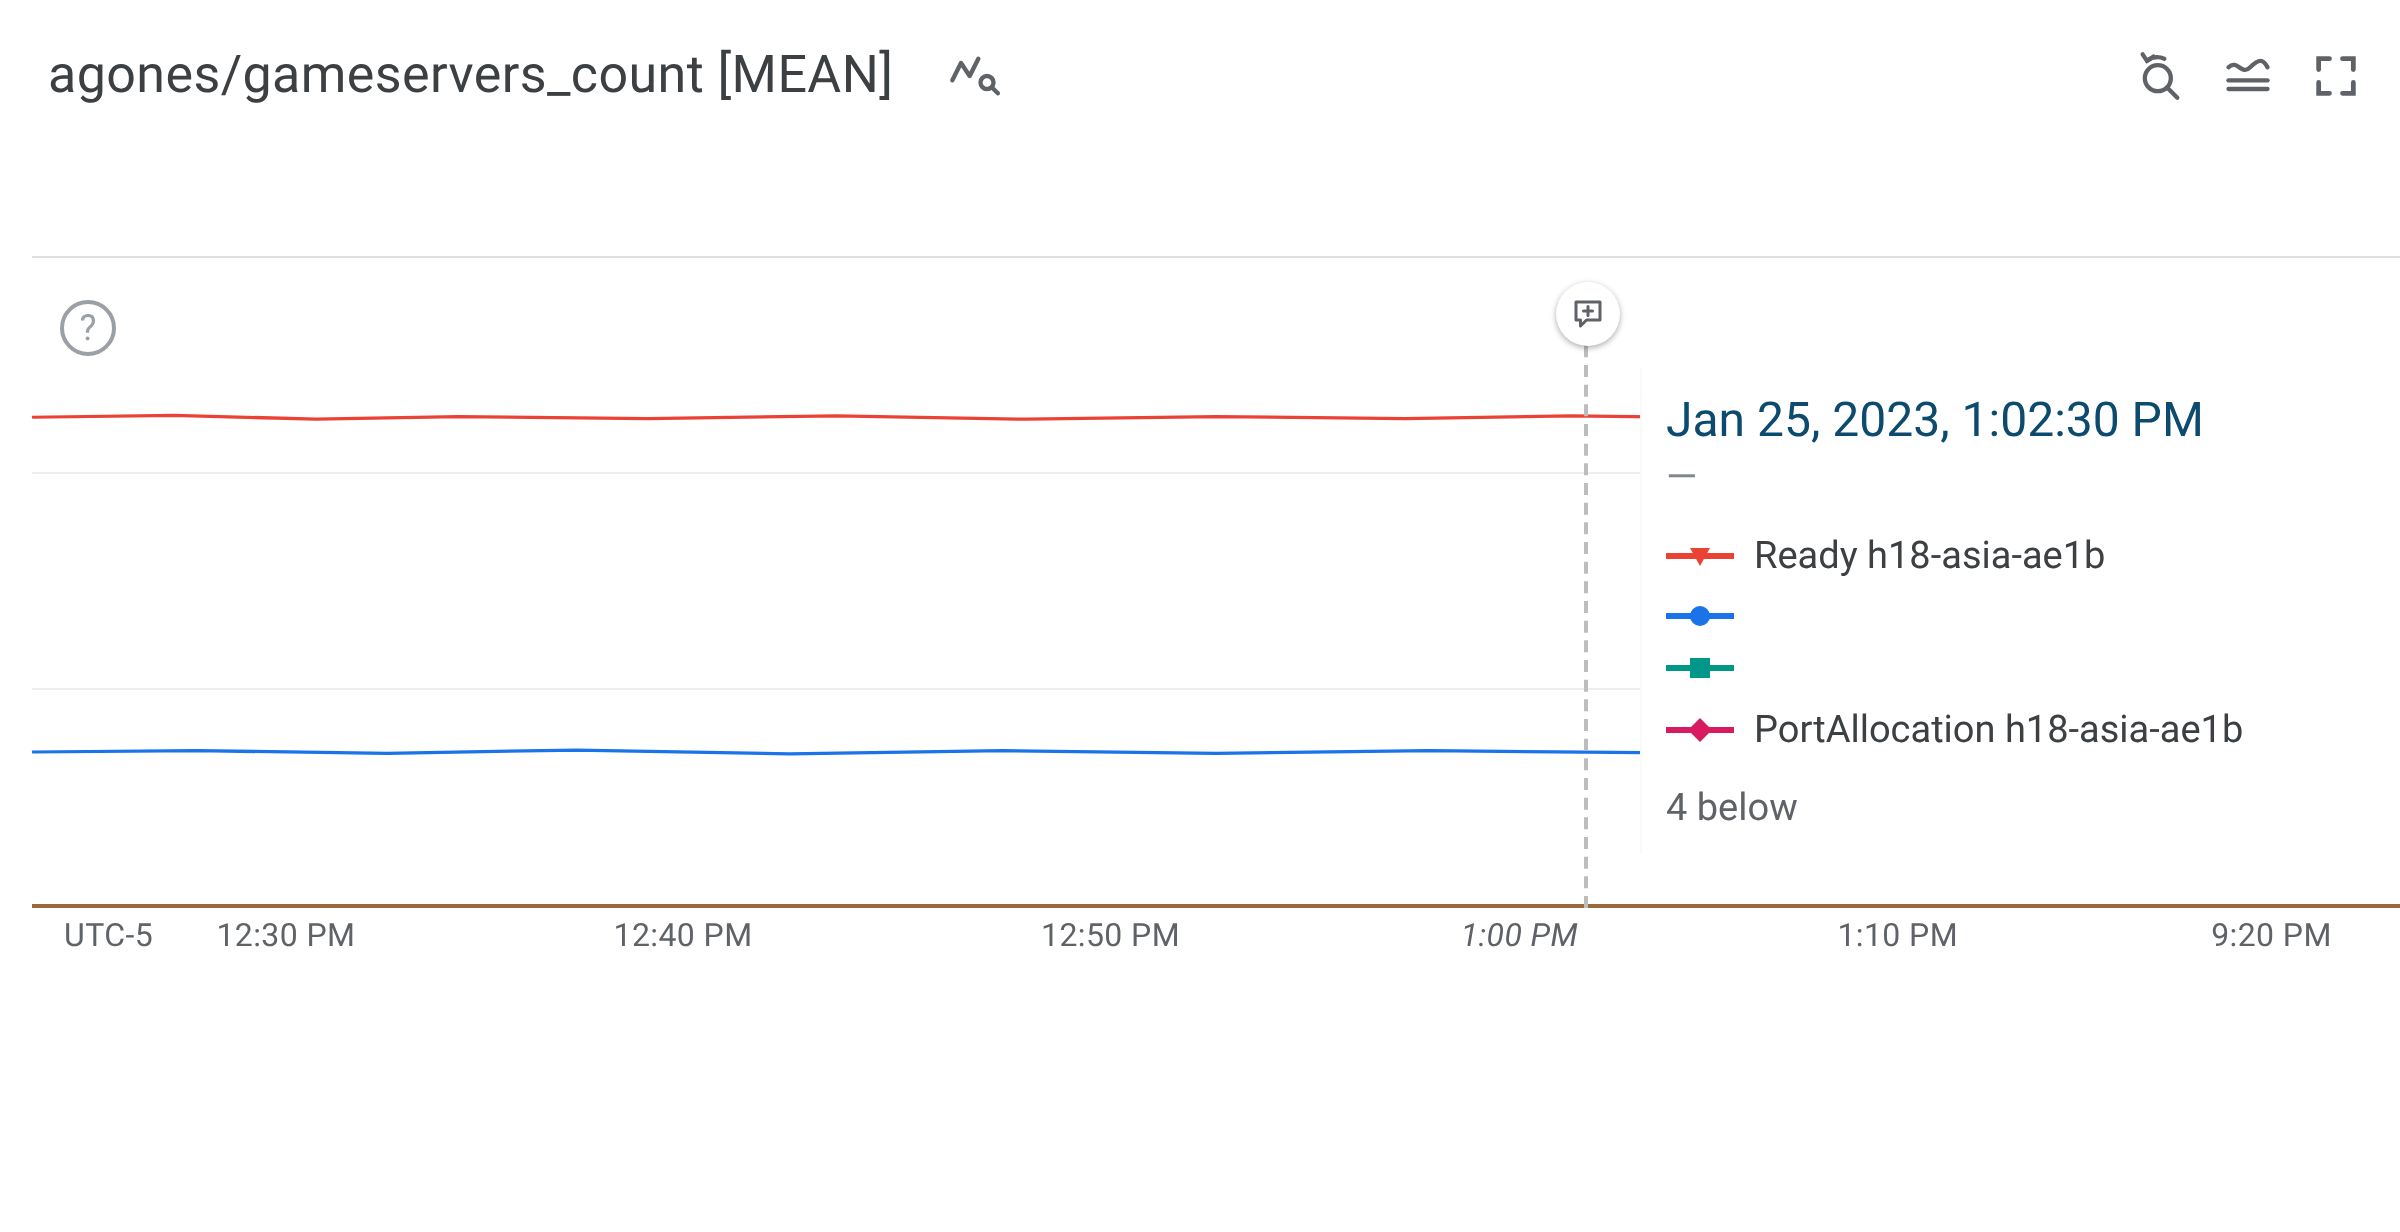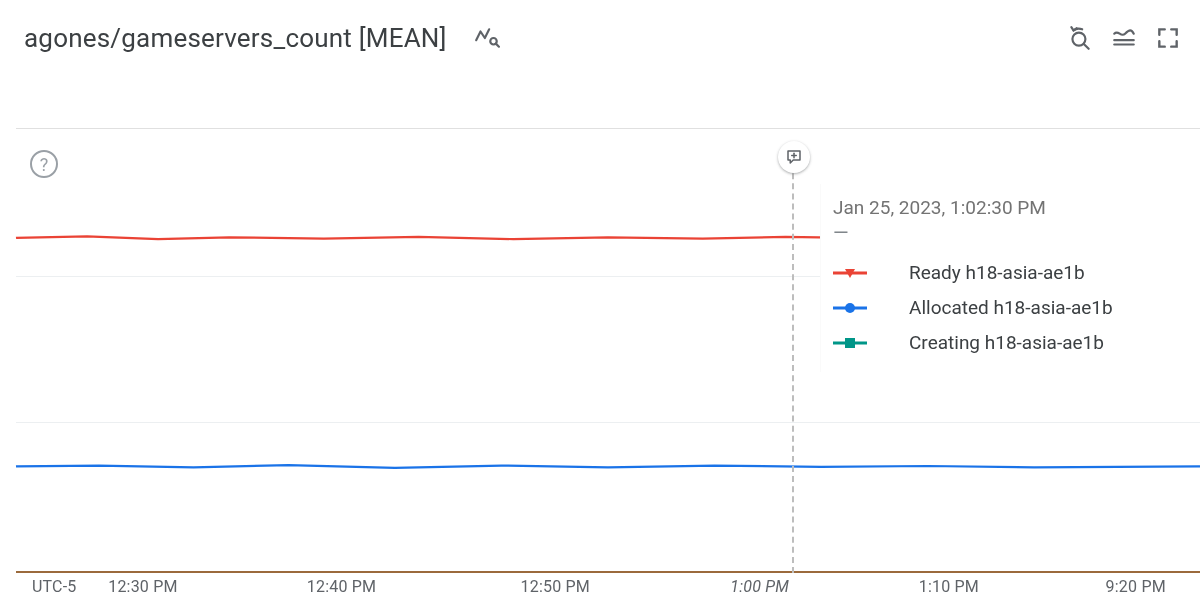--- a/index.html
+++ b/index.html
@@ -42,21 +42,21 @@
   .chart-wrap {
     position: relative;
     margin: 0;
     height: 490px;
   }
 
   .plot {
     position: absolute;
     left: 16px; right: 0;
     top: 56px;      
-    height: 445px;  
+    height: 326px;  
     border-top: 1px solid #e0e0e0;
   }
   .gridline {
     position: absolute;
     left: 0; right: 0;
     height: 0;
     border-top: 1px solid #eceff1;
   }
   .baseline {
     position: absolute;
@@ -126,22 +126,22 @@
     top: 112px;
     left: 820px;
     right: 0;
     background: #fff;
     padding: 12px 8px 12px 12px;
     border-left: 1px solid rgba(0,0,0,0.02);
     font-size: 19px;
     color: #3c4043;
   }
   .tooltip .time {
-    color: #737373;
-    font-size: 19px;
+    color: #0c4a6e;
+    font-size: 24px;
     margin-bottom: 2px;
   }
   .tooltip .dash {
     color: #80868b;
     font-size: 20px;
     margin-bottom: 10px;
   }
   .tooltip .row {
     display: flex;
     align-items: center;
@@ -150,21 +150,20 @@
   }
   .legend-mark {
     width: 34px; height: 14px;
     display: inline-flex;
     align-items: center;
     flex: 0 0 34px;
   }
   .legend-mark svg { width: 34px; height: 14px; }
   .row-label {
     white-space: nowrap;
-    margin-left: 32px;
   }
   .more-below {
     color: #5f6368;
     padding: 10px 0 0 0;
   }
 
   
   svg.series {
     position: absolute;
     left: 0; top: 0;
@@ -258,27 +257,35 @@
           </span>
           <span class="row-label">Ready h18-asia-ae1b</span>
         </div>
         <div class="row">
           <span class="legend-mark">
             <svg viewBox="0 0 34 14">
               <line x1="0" y1="7" x2="34" y2="7" stroke="#1a73e8" stroke-width="3"></line>
               <circle cx="17" cy="7" r="5" fill="#1a73e8"></circle>
             </svg>
           </span>
-          <span class="row-label">Allocated h18-asia-ae1b</span>
         </div>
         <div class="row">
           <span class="legend-mark">
             <svg viewBox="0 0 34 14">
               <line x1="0" y1="7" x2="34" y2="7" stroke="#009688" stroke-width="3"></line>
               <rect x="12" y="2" width="10" height="10" fill="#009688"></rect>
             </svg>
           </span>
-          <span class="row-label">Creating h18-asia-ae1b</span>
+        </div>
+        <div class="row">
+          <span class="legend-mark">
+            <svg viewBox="0 0 34 14">
+              <line x1="0" y1="7" x2="34" y2="7" stroke="#d81b60" stroke-width="3"></line>
+              <polygon points="17,1 23,7 17,13 11,7" fill="#d81b60"></polygon>
+            </svg>
+          </span>
+          <span class="row-label">PortAllocation h18-asia-ae1b</span>
         </div>
       </div>
+    <div class="more-below">4 below</div>
   </div>
 
 </div>
 
 </body></html>

